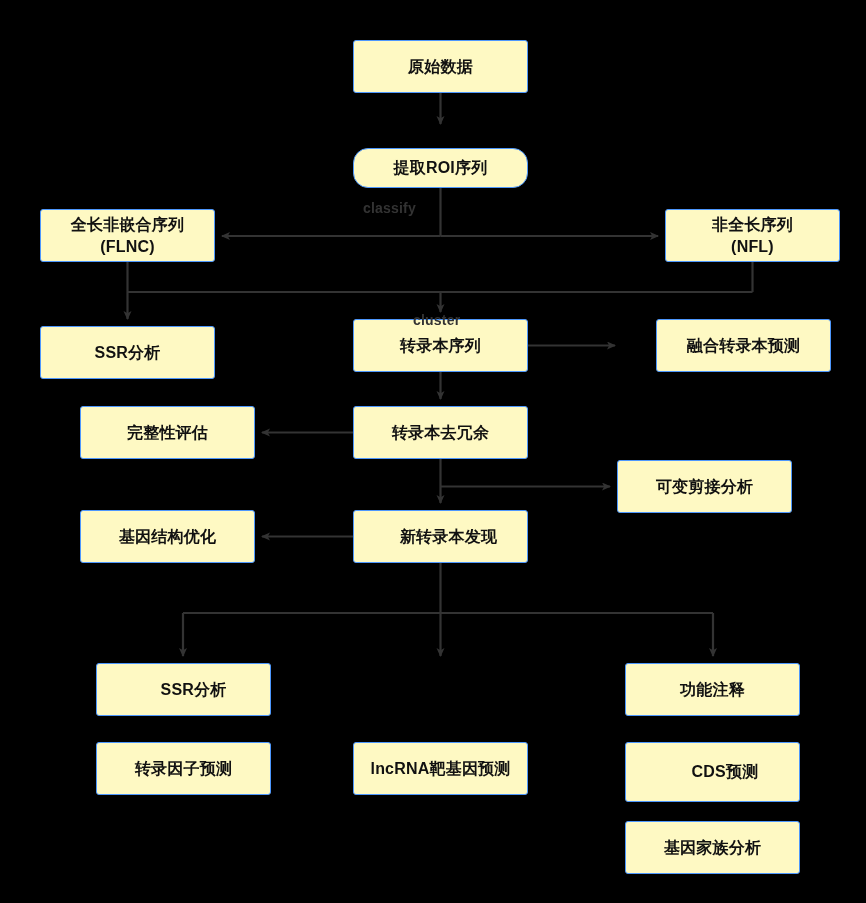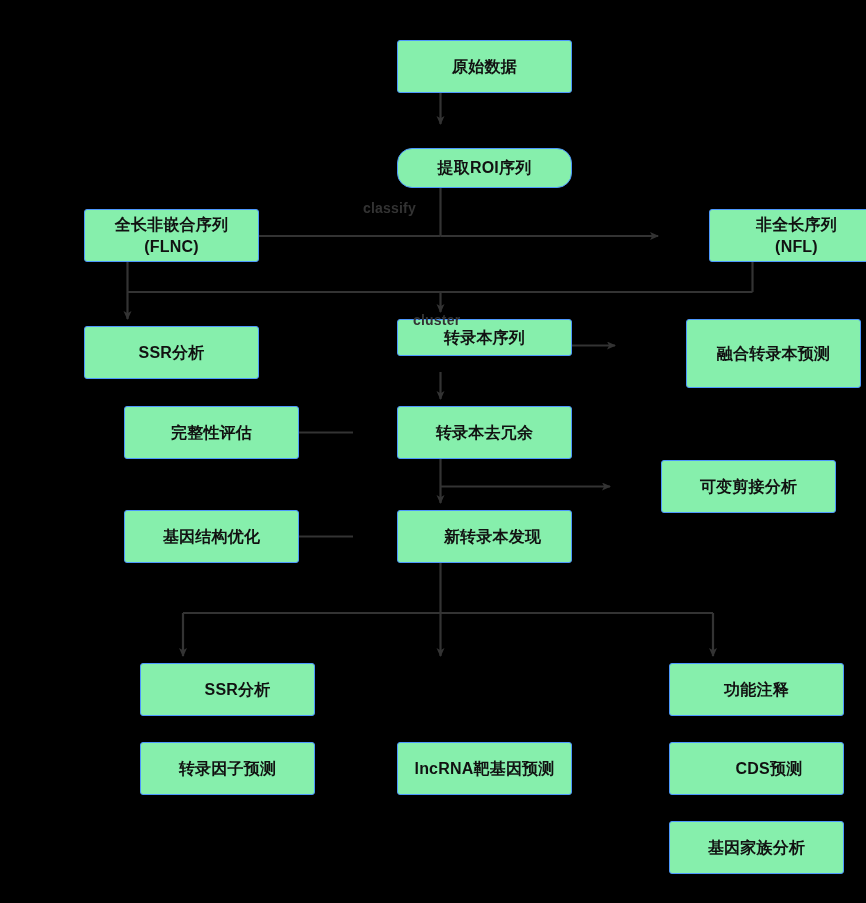--- a/index.html
+++ b/index.html
@@ -12,34 +12,33 @@
     position: relative;
     width: 866px;
     height: 903px;
     background: #000000;
     font-family: "Liberation Sans", "DejaVu Sans", sans-serif;
     overflow: hidden;
   }
   .node {
     position: absolute;
     box-sizing: border-box;
-    background: #86efac;
+    background: #fef9c3;
     border: 1px solid #4d97fd;
     border-radius: 3px;
     display: flex;
     align-items: center;
     justify-content: center;
     text-align: center;
     color: #111111;
     font-size: 16px;
     font-weight: bold;
     line-height: 1.32;
     letter-spacing: 0.2px;
     white-space: pre-line;
-    margin-left: 44px;
   }
   .edge-label {
     position: absolute;
     color: #333333;
     font-size: 14px;
     font-weight: bold;
     letter-spacing: 0.2px;
     white-space: nowrap;
   }
   svg.wires {
@@ -95,30 +94,30 @@
     </g>
   </svg>
 
   <div class="node" style="left: 353px; top: 40px; width: 175px; height: 53px;">原始数据</div>
   <div class="node" style="left: 353px; top: 148px; width: 175px; height: 40px; border-radius: 15px;">提取ROI序列</div>
   <div class="node" style="left: 40px; top: 209px; width: 175px; height: 53px;">全长非嵌合序列
 (FLNC)</div>
   <div class="node" style="left: 665px; top: 209px; width: 175px; height: 53px;">非全长序列
 (NFL)</div>
   <div class="node" style="left: 40px; top: 326px; width: 175px; height: 53px;">SSR分析</div>
-  <div class="node" style="left: 353px; top: 319px; width: 175px; height: 37px;">转录本序列</div>
-  <div class="node" style="left: 642px; top: 319px; width: 175px; height: 69px;">融合转录本预测</div>
+  <div class="node" style="left: 353px; top: 319px; width: 175px; height: 53px;">转录本序列</div>
+  <div class="node" style="left: 656px; top: 319px; width: 175px; height: 53px;">融合转录本预测</div>
   <div class="node" style="left: 80px; top: 406px; width: 175px; height: 53px;">完整性评估</div>
   <div class="node" style="left: 353px; top: 406px; width: 175px; height: 53px;">转录本去冗余</div>
   <div class="node" style="left: 617px; top: 460px; width: 175px; height: 53px;">可变剪接分析</div>
   <div class="node" style="left: 80px; top: 510px; width: 175px; height: 53px;">基因结构优化</div>
   <div class="node" style="left: 353px; top: 510px; width: 175px; height: 53px; padding-left: 16px;">新转录本发现</div>
   <div class="node" style="left: 96px; top: 663px; width: 175px; height: 53px; padding-left: 20px;">SSR分析</div>
   <div class="node" style="left: 625px; top: 663px; width: 175px; height: 53px;">功能注释</div>
   <div class="node" style="left: 96px; top: 742px; width: 175px; height: 53px;">转录因子预测</div>
   <div class="node" style="left: 353px; top: 742px; width: 175px; height: 53px;">lncRNA靶基因预测</div>
-  <div class="node" style="left: 625px; top: 742px; width: 175px; height: 53px; padding-left: 25px;">CDS预测</div>
+  <div class="node" style="left: 625px; top: 742px; width: 175px; height: 60px; padding-left: 25px;">CDS预测</div>
   <div class="node" style="left: 625px; top: 821px; width: 175px; height: 53px;">基因家族分析</div>
 
   <div class="edge-label" style="left: 363px; top: 200px;">classify</div>
   <div class="edge-label" style="left: 413px; top: 264px; margin-top: 48px;">cluster</div>
 
 </div>
 
 </body></html>

